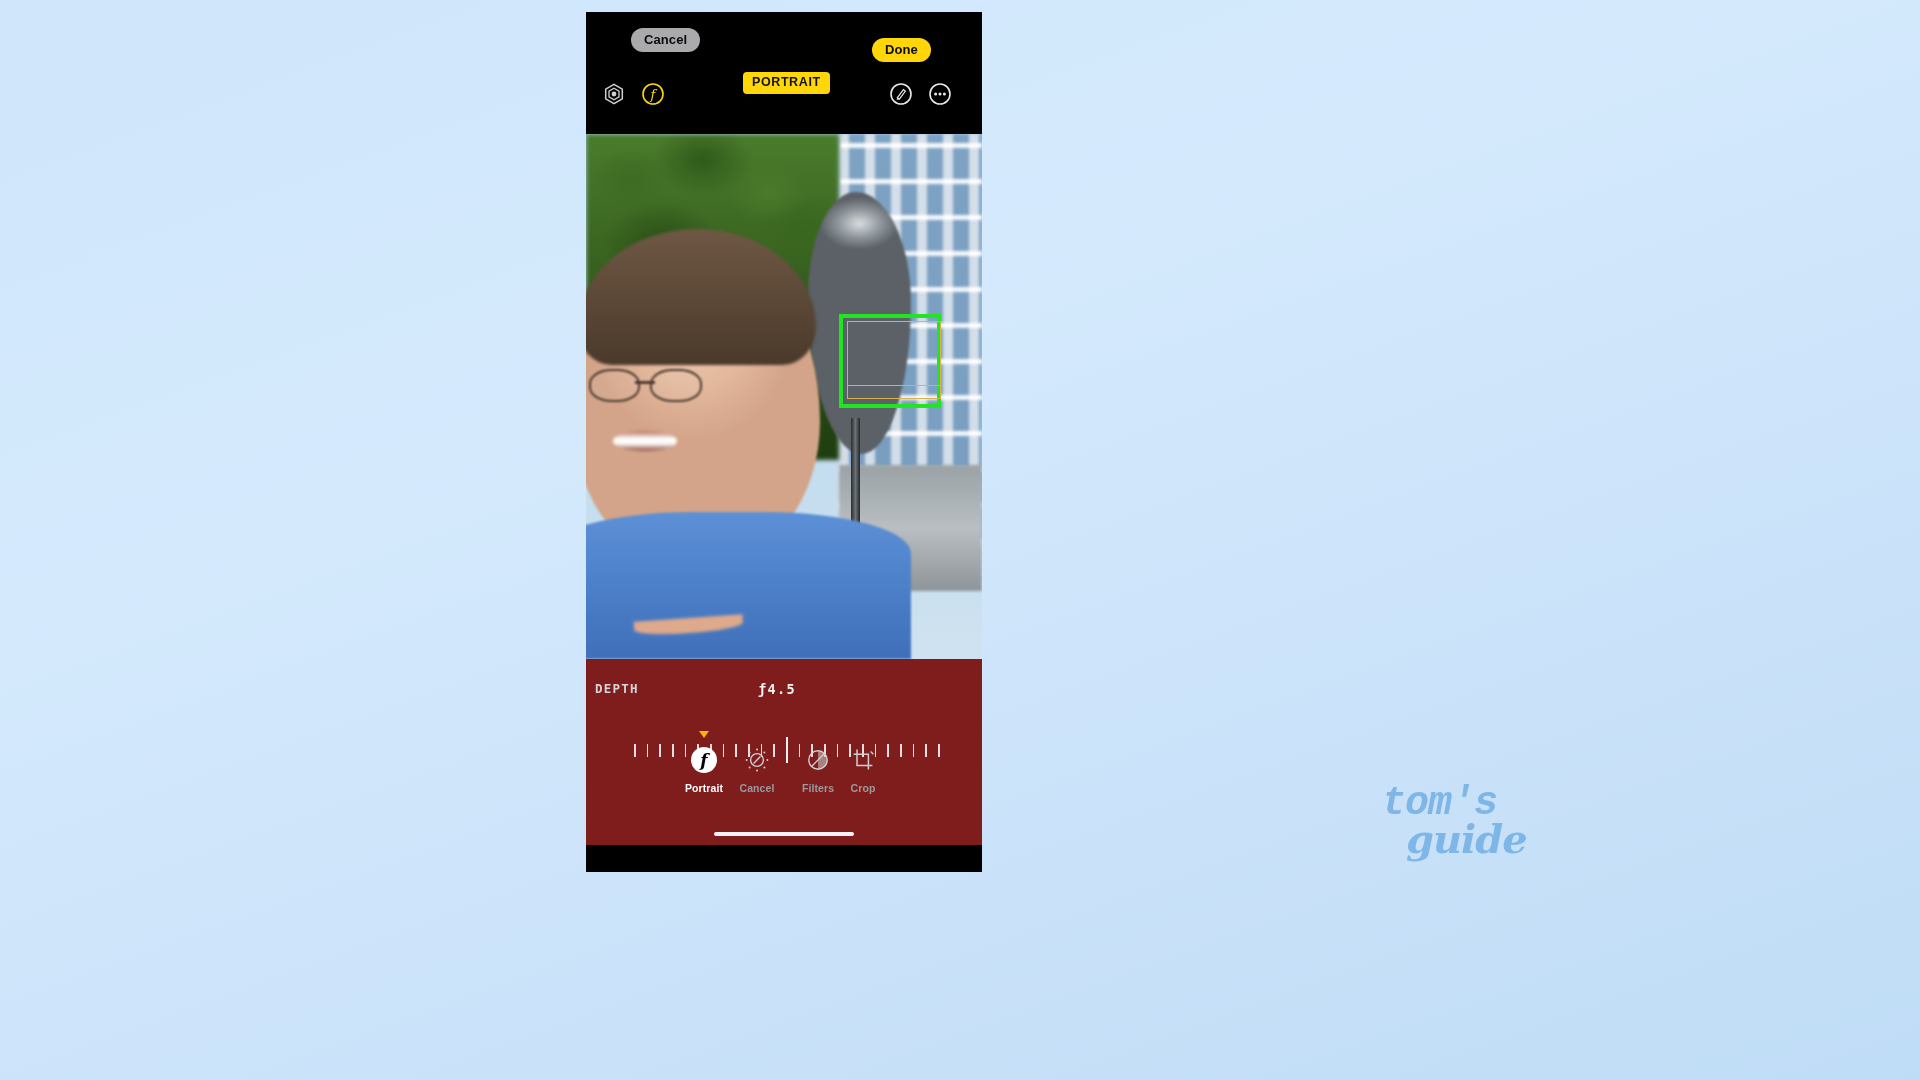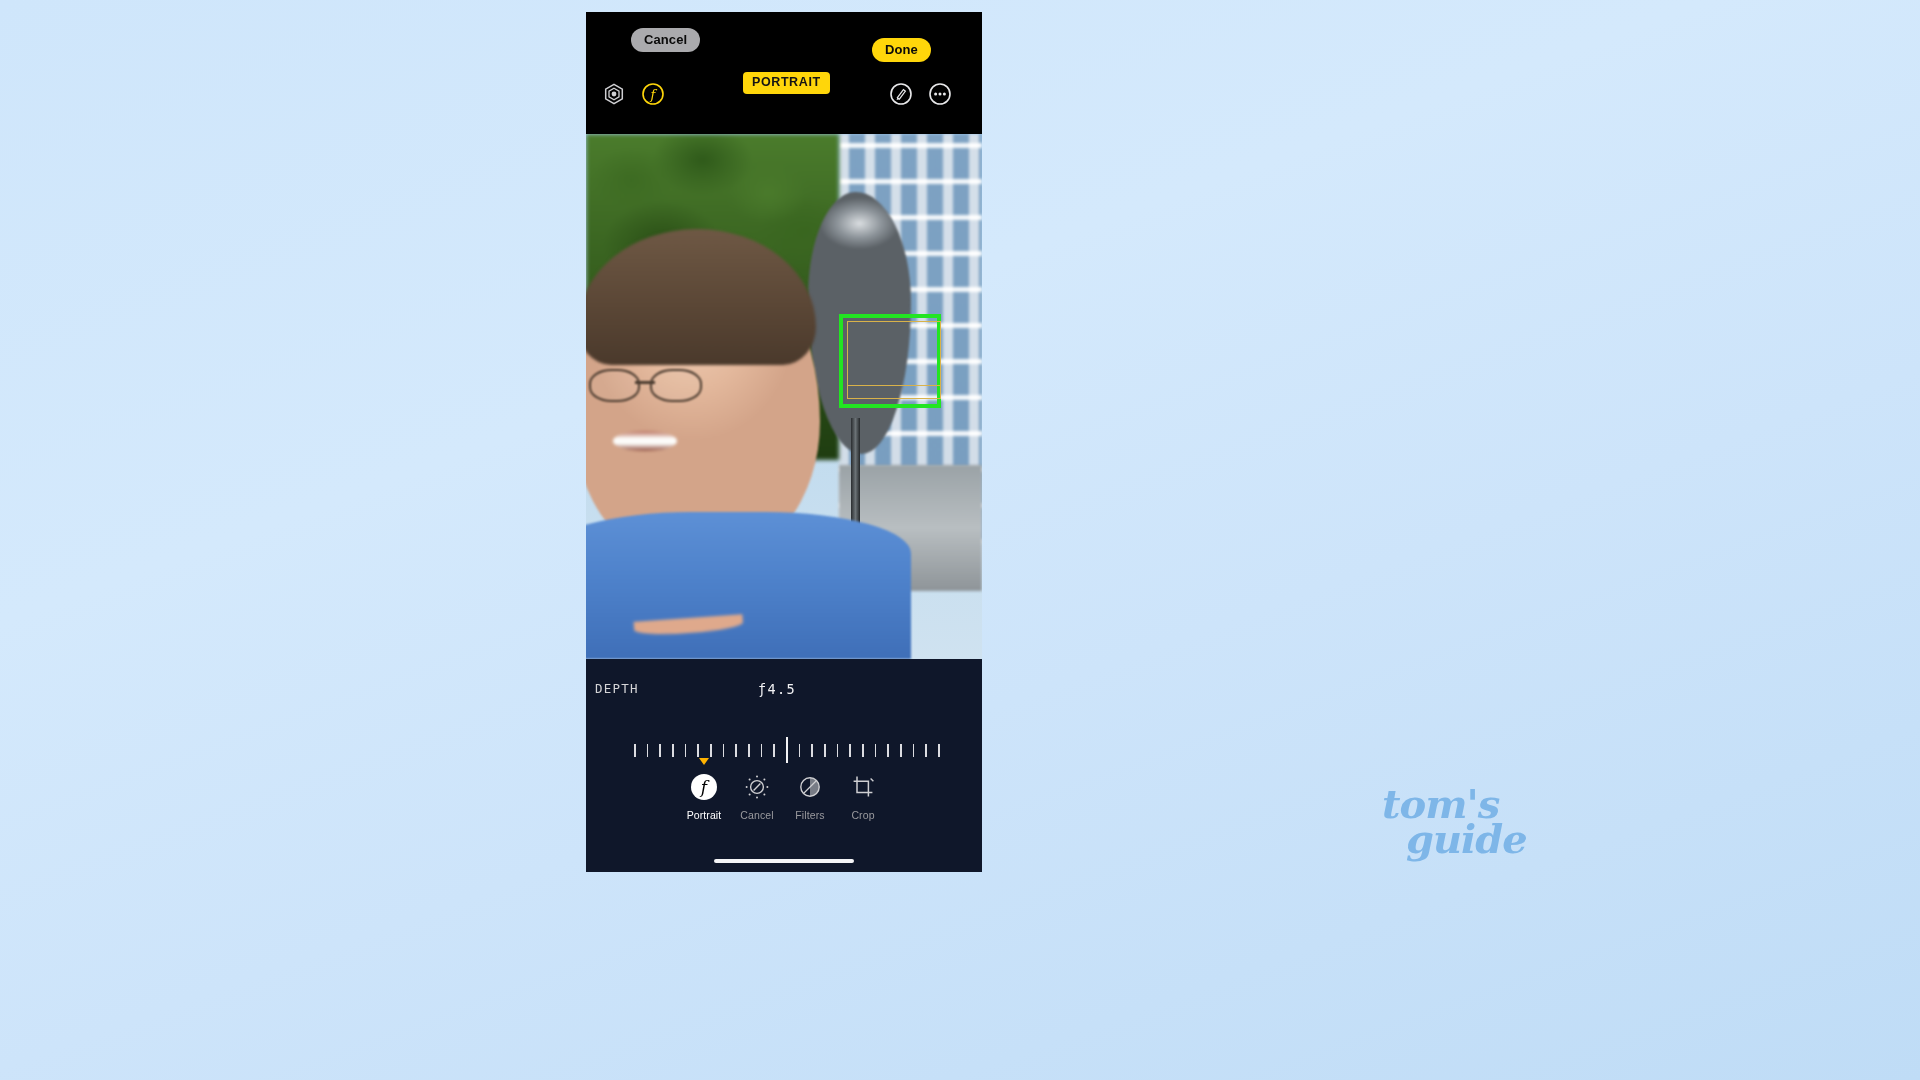--- a/index.html
+++ b/index.html
@@ -237,22 +237,23 @@
     content:"";
     position:absolute;
     left:0; bottom:12px; width:100%; height:1.3px;
     background:#d9b24a;
   }
 
   
   .bottom {
     position: relative;
     width: 100%;
-    height: 213px;
-    background: #0f172a;
+    height: 186px;
+    background: #7f1d1d;
+    font-weight: bold;
   }
 
   .depth-row {
     position: absolute;
     left: 0; top: 22px; width: 100%;
     height: 20px;
   }
   .depth-label {
     position:absolute; left: 9px; top: 0;
     color:#d5d5d7; font-size: 12.5px; letter-spacing:1.2px;
@@ -287,21 +288,21 @@
   }
   .tab {
     position:absolute;
     width: 72px;
     text-align:center;
     top: 0;
     cursor:pointer;
   }
   #tab-portrait { left: 82px; }
   #tab-adjust   { left: 135px; }
-  #tab-filters  { left: 188px; }
+  #tab-filters  { left: 196px; }
   #tab-crop     { left: 241px; }
 
   .tab .glyph { height: 34px; display:flex; align-items:center; justify-content:center; }
   .tab .label {
     font-size: 10.5px;
     margin-top: 5px;
     color: #9a9a9e;
     letter-spacing:.1px;
   }
   .tab.active .label { color:#ffffff; }
@@ -347,21 +348,21 @@
     top: 786px;
     width: 168px;
     color:#7eb6e8;
     font-family: "DejaVu Serif", serif;
     font-weight: bold;
     font-style: italic;
     line-height: .88;
     text-align:left;
     user-select:none;
   }
-  #logo .l1 { font-size: 40px; letter-spacing:-1px; }
+  #logo .l1 { font-size: 40px; letter-spacing:-1px;font-family:Liberation Mono, monospace; }
   #logo .l2 { font-size: 40px; letter-spacing:-1px; margin-left: 24px;}
 </style>
 </head>
 <body>
 
 <div id="page">
 
   <div id="phone">
 
     <div class="topbar">

